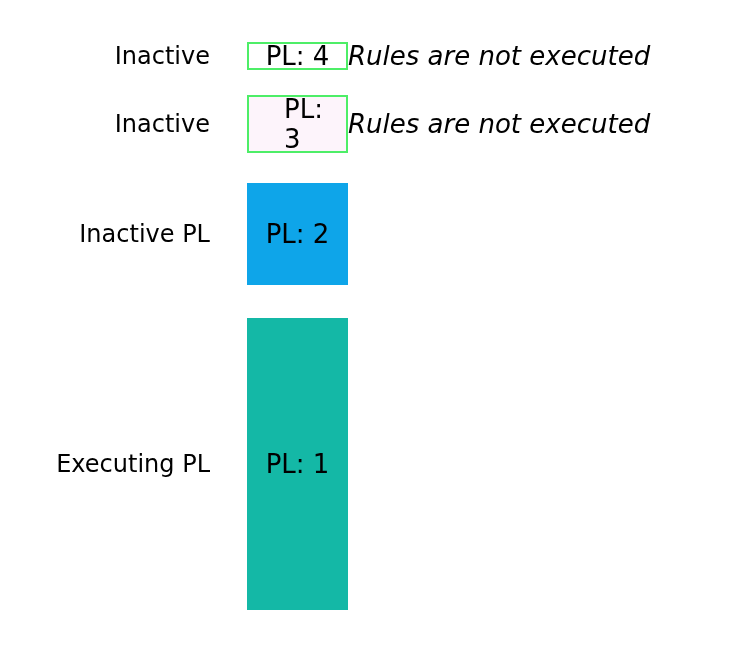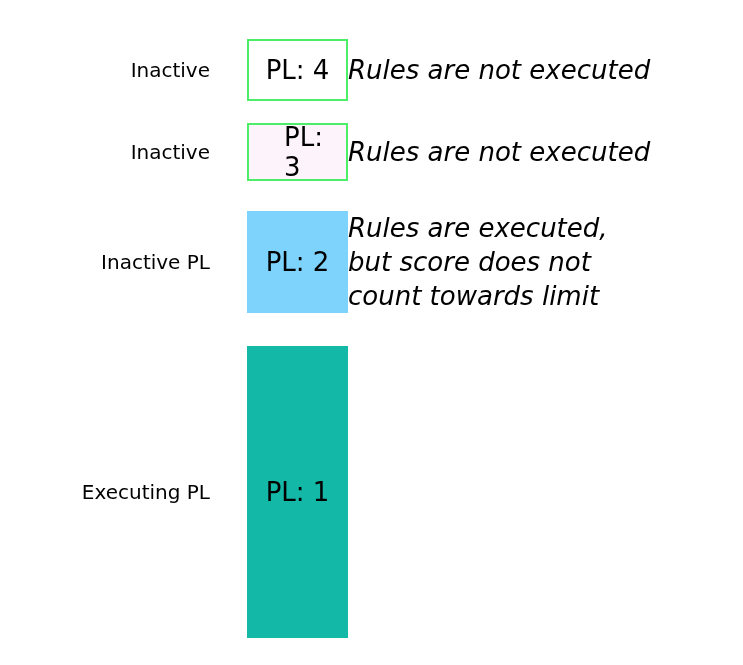--- a/index.html
+++ b/index.html
@@ -22,35 +22,35 @@
     display: flex;
     align-items: center;
   }
   .row-pl4 { margin-bottom: 22px; }
   .row-pl3 { margin-bottom: 30px; }
   .row-pl2 { margin-bottom: 33px; }
 
   .label {
     width: 210px;
     text-align: right;
-    font-size: 20px;
+    font-size: 24px;
     line-height: 1.1;
     flex: 0 0 auto;
   }
   .box {
     margin-left: 37px;
     width: 101px;
     flex: 0 0 auto;
     display: flex;
     align-items: center;
     justify-content: center;
     box-sizing: border-box;
     font-size: 26px;
   }
-  .row-pl4 .box { height: 62px; border: 2px solid; text-align: center; }
+  .row-pl4 .box { height: 28px; border: 2px solid; text-align: center; }
   .row-pl3 .box { height: 58px; border: 2px solid; }
   .row-pl2 .box { height: 102px; }
   .row-pl1 .box { height: 292px; }
 
   .desc {
     font-style: italic;
     font-size: 26px;
     line-height: 34px;
     white-space: pre-line;
     flex: 0 0 auto;
@@ -72,26 +72,23 @@
   <div class="row row-pl3">
     <div class="label">Inactive</div>
     <div class="box" style="background-color: rgb(253, 244, 251); border-color: rgb(77, 238, 103); padding-left: 35px;">
       <span>PL: 3</span>
     </div>
     <div class="desc">Rules are not executed</div>
   </div>
 
   <div class="row row-pl2">
     <div class="label">Inactive PL</div>
-    <div class="box" style="background-color: #7dd3fc;">
+    <div class="box" style="background-color: #0ea5e9;">
       <span>PL: 2</span>
     </div>
-    <div class="desc">Rules are executed,
-but score does not
-count towards limit</div>
   </div>
 
   <div class="row row-pl1">
     <div class="label">Executing PL</div>
     <div class="box" style="background-color: #14b8a6;">
       <span>PL: 1</span>
     </div>
   </div>
 
 </div>

